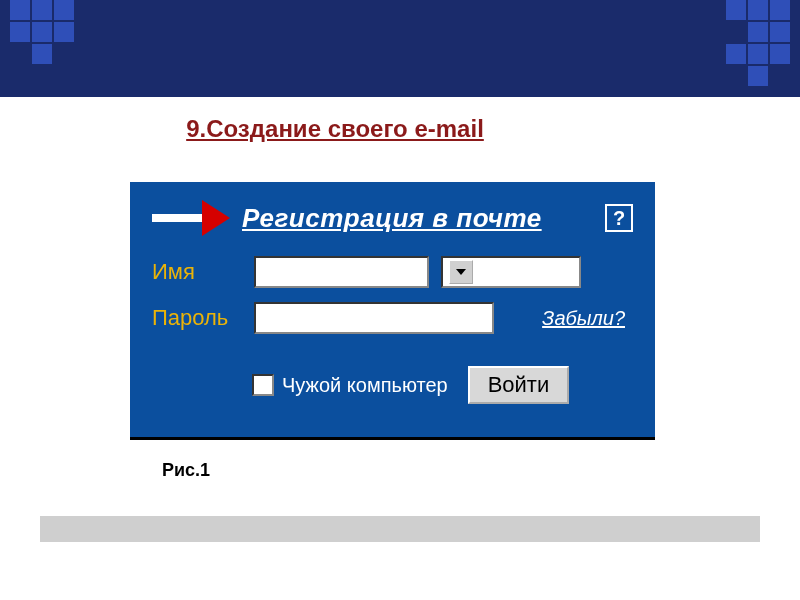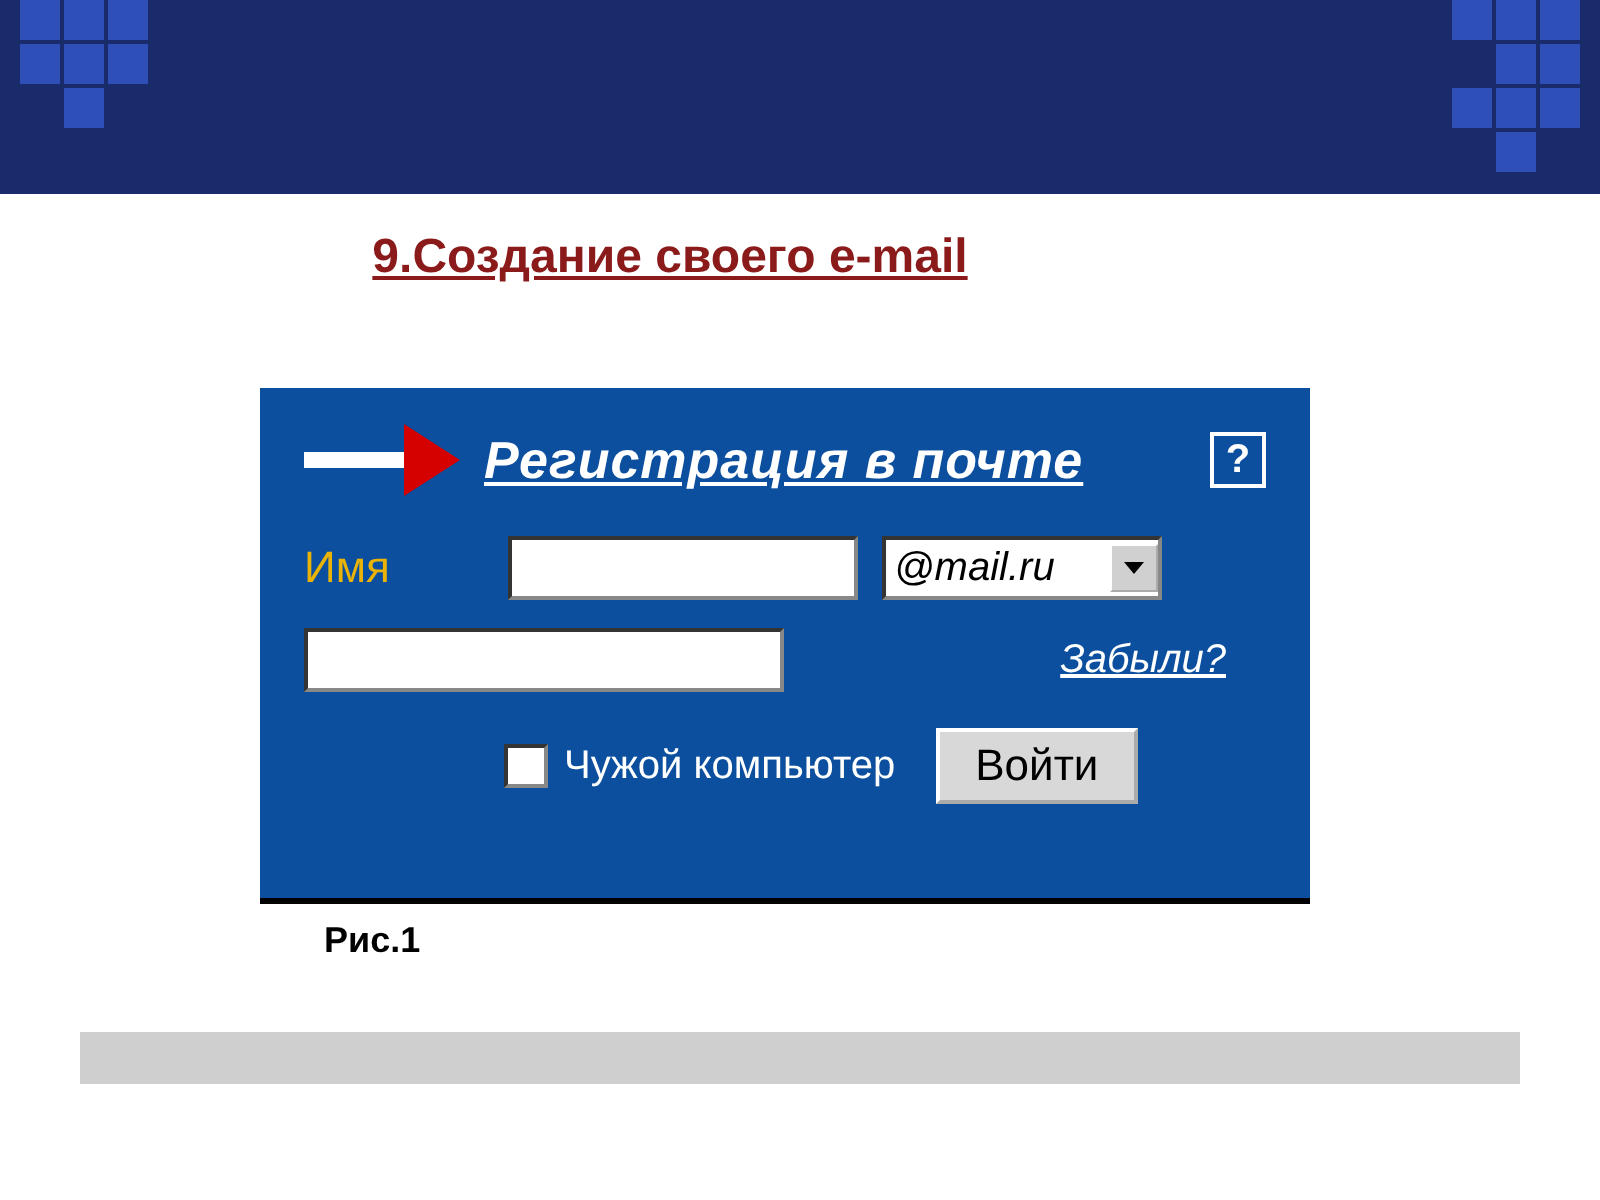--- a/index.html
+++ b/index.html
@@ -58,21 +58,21 @@
     font-size: 24px;
     text-decoration: underline;
     display: inline-block;
     margin-left: -130px;
   }
 
   
   .panel {
     position: absolute;
     left: 130px;
-    top: 194px;
+    top: 182px;
     width: 525px;
     height: 258px;
     background: #0b4f9e;
     border-bottom: 3px solid #000;
     padding: 18px 22px 14px 22px;
     color: #fff;
   }
 
   .reg-row {
     display: flex;
@@ -169,28 +169,28 @@
     border-right: 5px solid transparent;
     border-top: 6px solid #000;
   }
 
   .forgot-link {
     color: #fff;
     font-size: 20px;
     font-style: italic;
     text-decoration: underline;
     margin-left: auto;
-    margin-right: 20px;
+    margin-right: 8px;
     cursor: pointer;
   }
 
   .bottom-row {
     display: flex;
     align-items: center;
-    margin-top: 18px;
+    margin-top: 32px;
     gap: 8px;
     padding-left: 100px;
   }
   .checkbox {
     width: 22px;
     height: 22px;
     background: #fff;
     border: 2px inset #888;
     cursor: pointer;
   }
@@ -264,26 +264,26 @@
         <span class="arrow-head"></span>
     </span>
     <a class="reg-link">Регистрация в почте</a>
     <span class="help-icon">?</span>
   </div>
 
   <div class="form-row">
     <span class="field-label">Имя</span>
     <input class="text-input name-input" type="text" value="" style="">
     <div class="domain-select">
-      <span class="sel-text">@mail.ru</span>
       <span class="caret"></span>
     </div>
   </div>
 
   <div class="form-row">
+    <span class="field-label">Пароль</span>
     <input class="text-input pass-input" type="password" value="" style="">
     <a class="forgot-link">Забыли?</a>
   </div>
 
   <div class="bottom-row">
     <span class="checkbox"></span>
     <span class="cb-label">Чужой компьютер</span>
     <button class="login-btn">Войти</button>
   </div>
 

